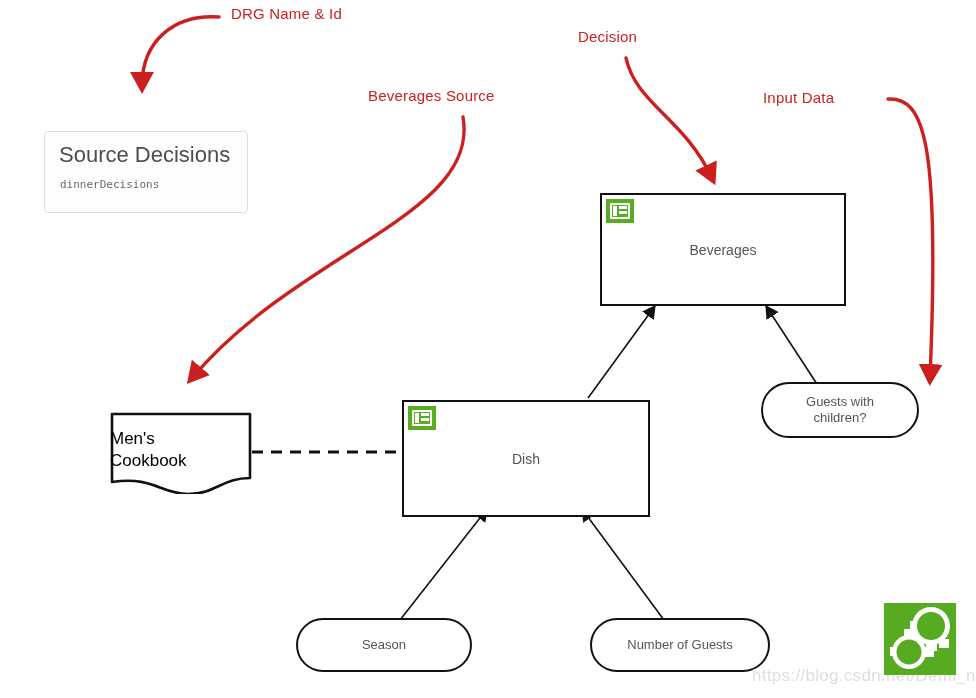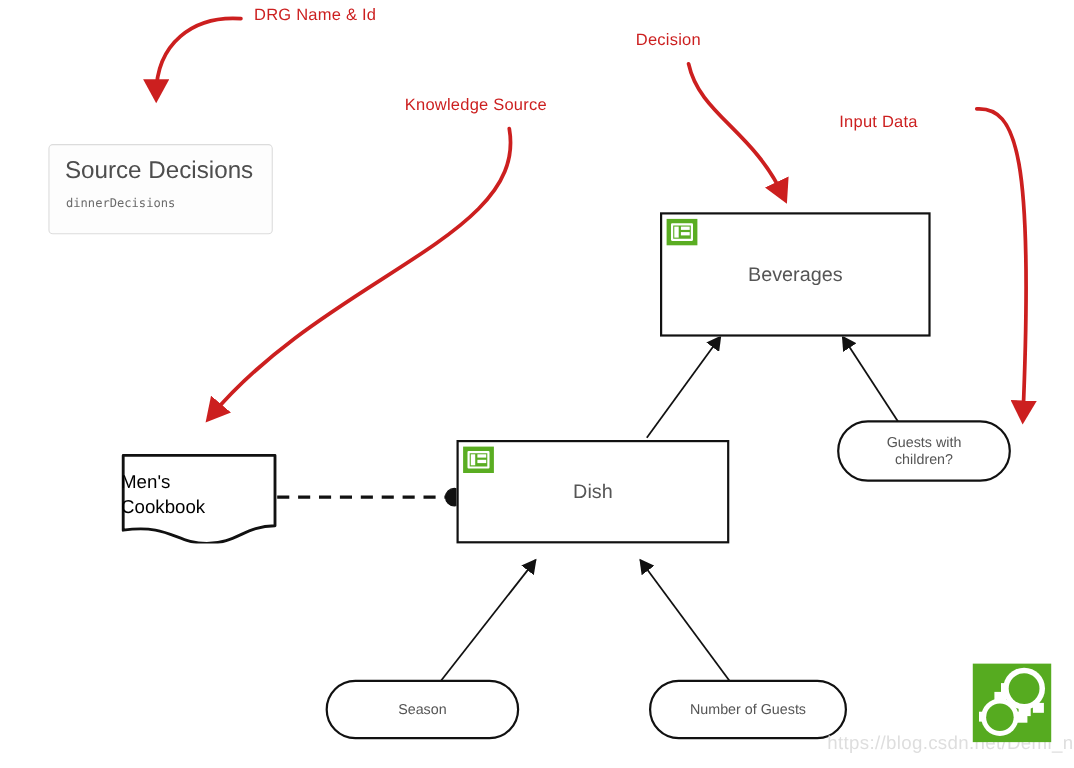--- a/index.html
+++ b/index.html
@@ -72,21 +72,21 @@
     border: 2px solid #111111;
     box-sizing: border-box;
   }
   .decision .node-label {
     position: absolute;
     left: 0;
     right: 0;
     top: 50%;
     transform: translateY(-50%);
     text-align: center;
-    font-size: 18px;
+    font-size: 14px;
     color: #555555;
   }
   
   .dt-badge {
     position: absolute;
     left: 4px;
     top: 4px;
     width: 28px;
     height: 24px;
     background: #5aad22;
@@ -207,39 +207,39 @@
     <g stroke="#cc1f1f" stroke-width="3.4" fill="none" stroke-linecap="round">
       <path d="M 219 17 C 175 14 142 40 142 86" marker-end="url(#redArrow)"></path>
       <path d="M 463 117 C 480 215 300 250 192 378" marker-end="url(#redArrow)"></path>
       <path d="M 626 58 C 636 104 684 118 712 178" marker-end="url(#redArrow)"></path>
       <path d="M 888 99 C 924 97 940 140 930 378" marker-end="url(#redArrow)"></path>
     </g>
   </svg>
 
   <div class="anno-label" style="left:231px; top:5px;">DRG Name &amp; Id</div>
 
-  <div class="anno-label" style="left:368px; top:87px;">Knowledge Source</div>
+  <div class="anno-label" style="left:368px; top:87px;">Beverages Source</div>
 
   <div class="anno-label" style="left:578px; top:28px;">Decision</div>
 
-  <div class="anno-label" style="left:763px; top:102px;">Input Data</div>
+  <div class="anno-label" style="left:763px; top:89px;">Input Data</div>
 
   <div class="drg-card">
     <div class="drg-name">Source Decisions</div>
     <div class="drg-id">dinnerDecisions</div>
   </div>
 
   <div class="decision" style="left:600px; top:193px; width:246px; height:113px;">
     <div class="dt-badge">
       <div class="glyph"></div>
     </div>
     <div class="node-label">Beverages</div>
   </div>
 
-  <div class="decision" style="left:415px; top:400px; width:248px; height:94px;">
+  <div class="decision" style="left:402px; top:400px; width:248px; height:117px;">
     <div class="dt-badge">
       <div class="glyph"></div>
     </div>
     <div class="node-label">Dish</div>
   </div>
 
   <div class="knowledge-source">
     <svg viewBox="0 0 142 82" width="142" height="82">
       <path d="M 2 2 L 140 2 L 140 66 C 112 66 106 82 78 82
                C 50 82 44 64 2 70 Z" fill="#ffffff" stroke="#111111" stroke-width="2.6" stroke-linejoin="round"></path>

